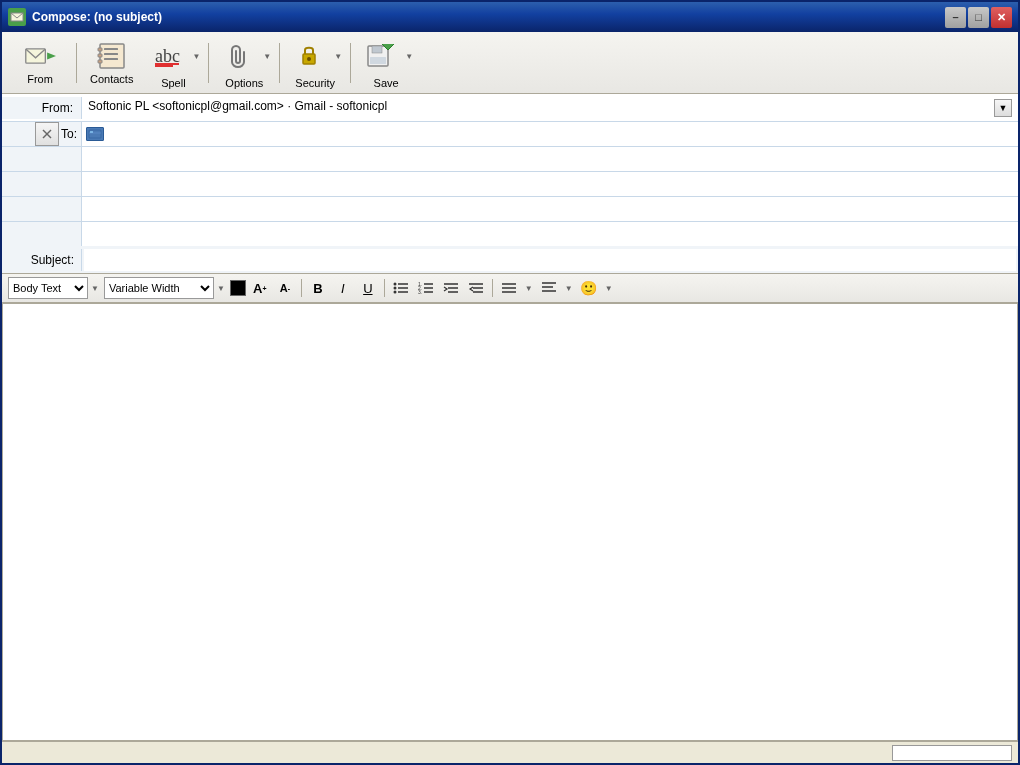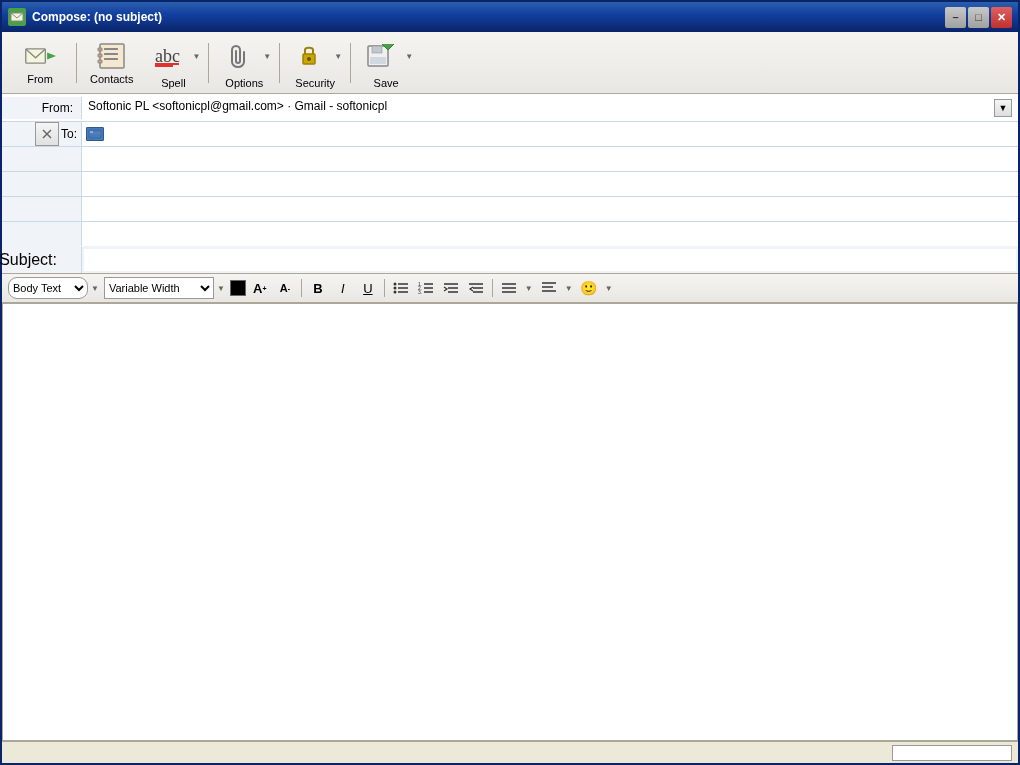--- a/index.html
+++ b/index.html
@@ -199,23 +199,23 @@
     .subject-row {
       display: flex;
       align-items: center;
       border-bottom: 1px solid #aca899;
       min-height: 28px;
       background: #f0f4f8;
     }
     .subject-label {
       width: 80px;
       min-width: 80px;
-      padding: 4px 24px;
+      padding: 4px 7px;
       text-align: right;
-      font-size: 16px;
+      font-size: 12px;
       color: #000;
       border-right: 1px solid #c8d8e8;
       display: flex;
       align-items: center;
       justify-content: flex-end;
     }
     .subject-input {
       flex: 1;
       border: none;
       outline: none;
@@ -236,21 +236,21 @@
       flex-shrink: 0;
       flex-wrap: wrap;
     }
     .fmt-select {
       height: 22px;
       font-size: 11px;
       border: 1px solid #999;
       background: white;
       cursor: pointer;
     }
-    .fmt-select-style { width: 80px; border-radius: 9px; }
+    .fmt-select-style { width: 80px; }
     .fmt-select-font { width: 110px; }
     .fmt-btn {
       width: 22px;
       height: 22px;
       display: flex;
       align-items: center;
       justify-content: center;
       border: 1px solid transparent;
       cursor: pointer;
       font-size: 12px;

